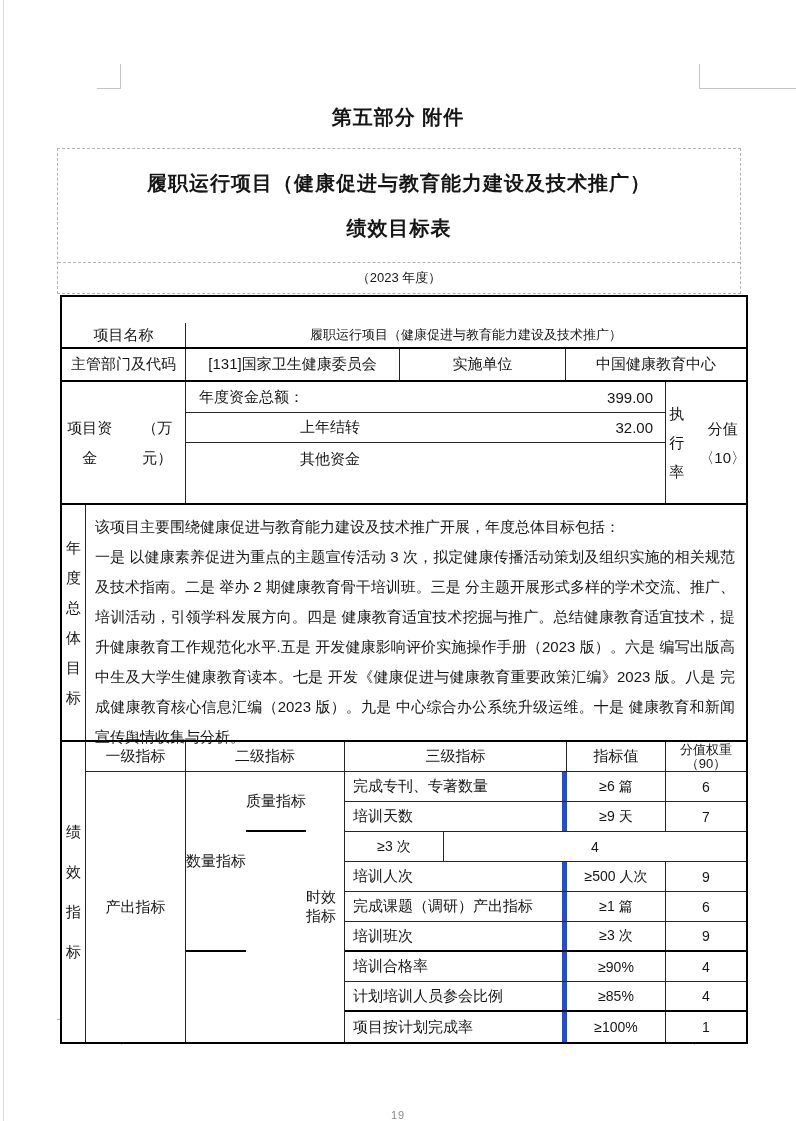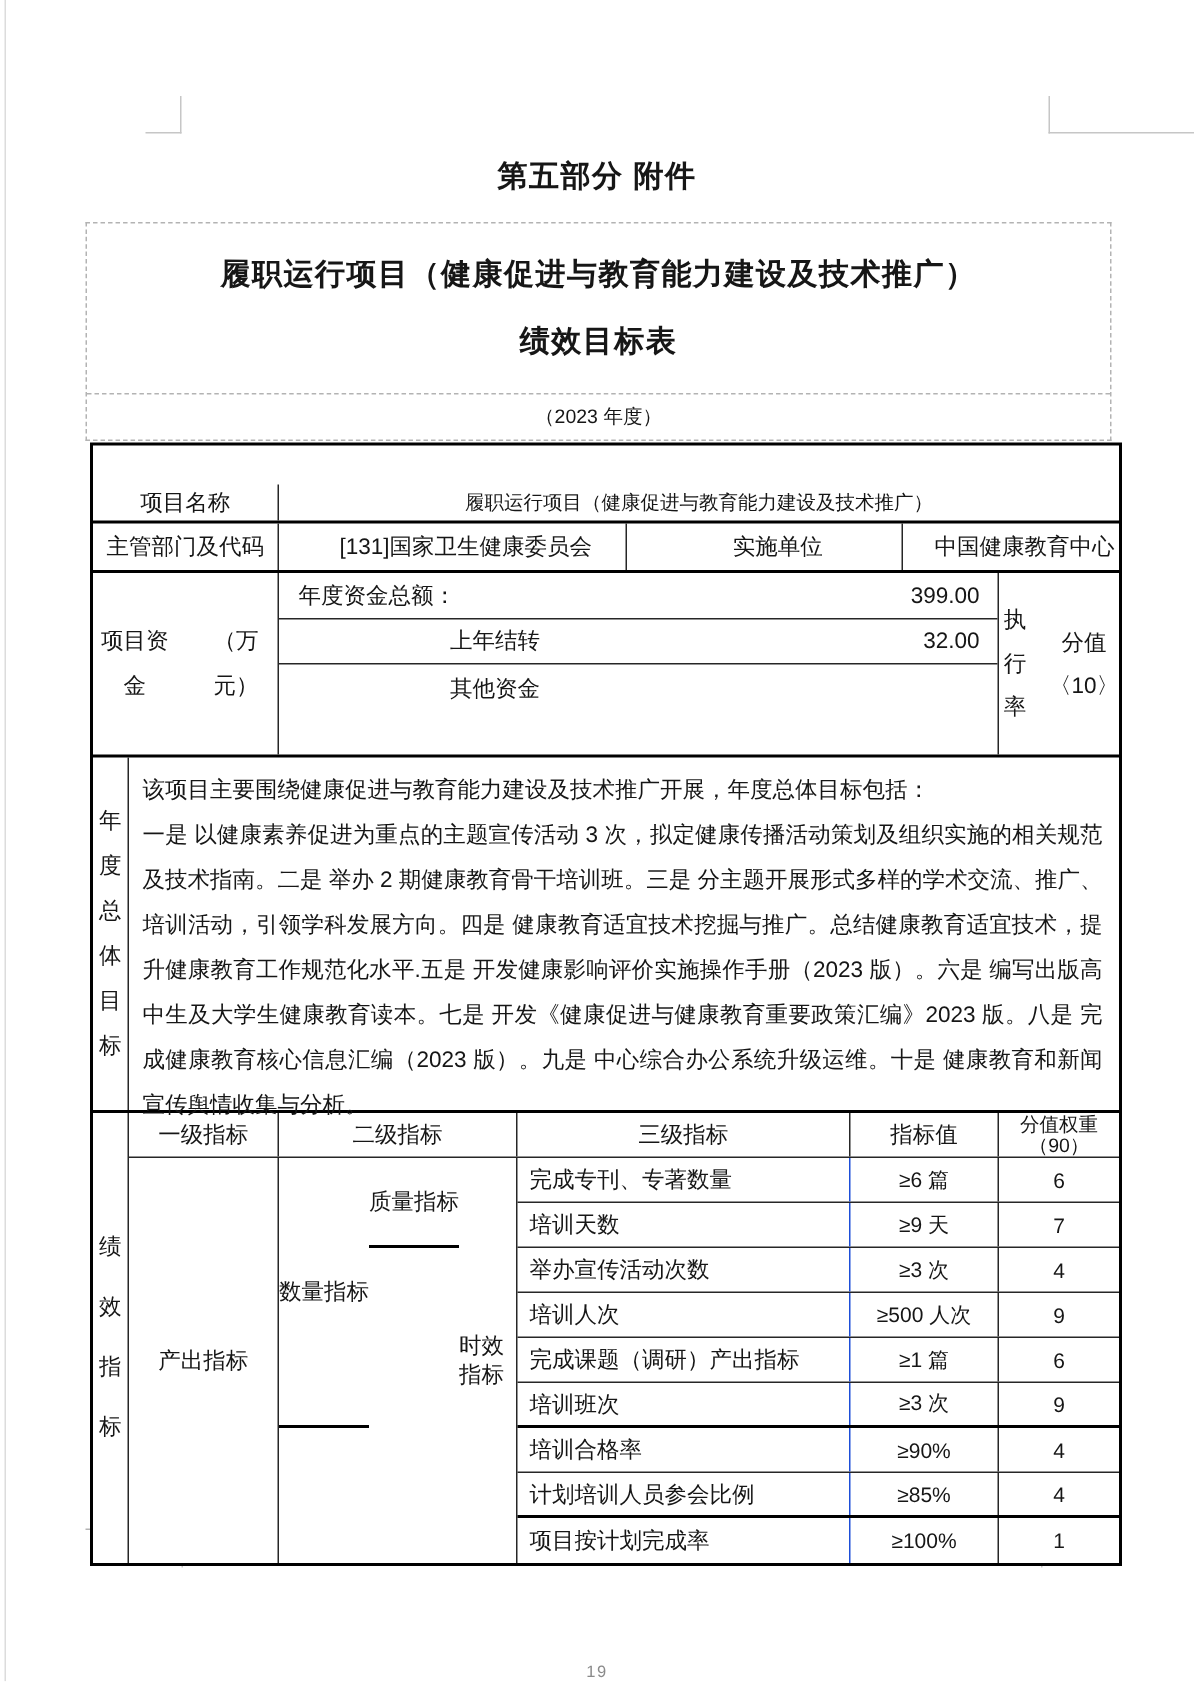--- a/index.html
+++ b/index.html
@@ -34,21 +34,21 @@
   .td { border-right:1px solid #262626; display:flex; align-items:center; }
   .td.last { border-right:none; }
   .c { justify-content:center; text-align:center; }
   .flex1 { flex:1; }
   .w1 { width:124px; }           
   .wV { width:24px; }            
   .col { flex-direction:row; justify-content:center;gap:12px; }
 
   .rowA { height:26px;margin-top:26px; }
   .rowA .val { font-size:13px; }
-  .rowB { height:33px;gap:18px; }
+  .rowB { height:33px; }
   .rowB .w2 { width:214px; }
   .rowB .w3 { width:166px; }
 
   .money { height:123px; }
   .moneyMid { width:480px; border-right:1px solid #262626; display:flex; flex-direction:column; }
   .mrow { display:flex; border-bottom:1px solid #262626; height:30px; }
   .mrow:first-child { height:31px; }
   .mrow:last-child  { height:32px; border-bottom:none; }
   .mlabel { width:214px; display:flex; align-items:center; }
   .mlabel.lalign { padding-left:13px; }
@@ -73,21 +73,21 @@
   .ibody { flex:1; display:flex; }
   .l2col { width:159px; border-right:1px solid #262626; display:flex; flex-direction:row; }
   .l2cell { display:flex; align-items:center; justify-content:center; }
   .l2cell.g1 { height:180px; border-bottom:2px solid #000; }
   .l2cell.g2 { height:60px;  border-bottom:2px solid #000; }
   .l2cell.g3 { flex:1; }
   .irows { flex:1; display:flex; flex-direction:column; }
   .irow { display:flex; height:30px; border-bottom:1px solid #262626; }
   .irow.sep { border-bottom:2px solid #000; }
   .irow:last-child { border-bottom:none; }
-  .iname { width:222px; display:flex; align-items:center; padding-left:8px; border-right:1px solid #1d4ed8; }
+  .iname { width:222px; display:flex; align-items:center; padding-left:8px; border-right:5px solid #1d4ed8; }
   .ival { width:99px; font-size:14px; }
   .iw { flex:1; font-size:14px; }
 
   .pageno { position:absolute; left:0; top:1109px; width:796px; text-align:center;
             font-size:11px; color:#8a8a8a; letter-spacing:1px; }
 </style>
 </head>
 <body>
 
 <div class="page">
@@ -193,21 +193,20 @@
               <div class="iname">完成专刊、专著数量</div>
               <div class="td ival">≥6 篇</div>
               <div class="td iw last">6</div>
             </div>
             <div class="irow">
               <div class="iname">培训天数</div>
               <div class="td ival">≥9 天</div>
               <div class="td iw last">7</div>
             </div>
             <div class="irow">
-              <div class="iname">举办宣传活动次数</div>
               <div class="td ival">≥3 次</div>
               <div class="td iw last">4</div>
             </div>
             <div class="irow">
               <div class="iname">培训人次</div>
               <div class="td ival">≥500 人次</div>
               <div class="td iw last">9</div>
             </div>
             <div class="irow">
               <div class="iname">完成课题（调研）产出指标</div>

